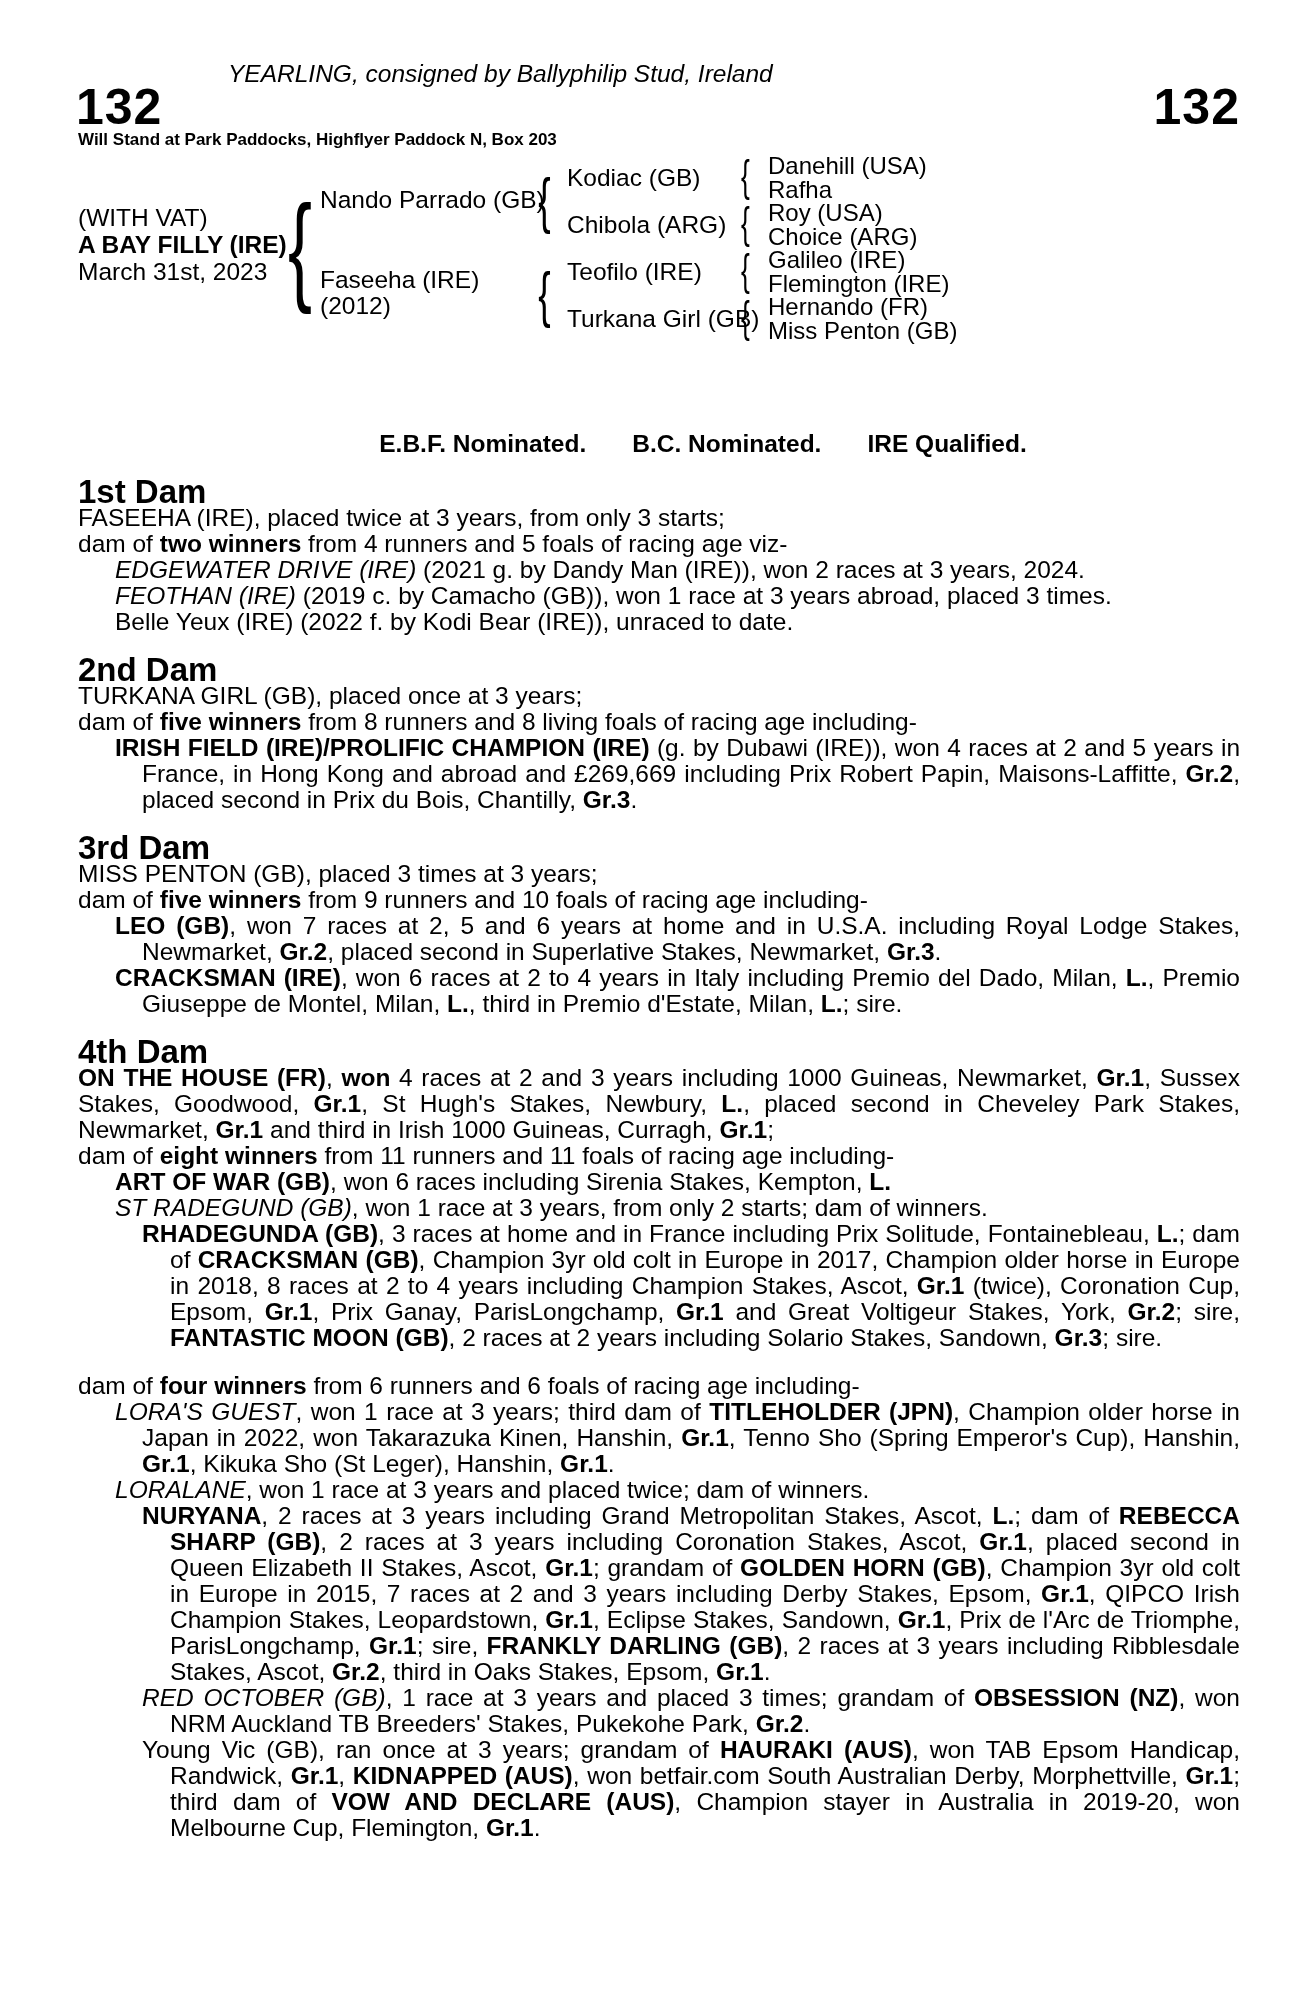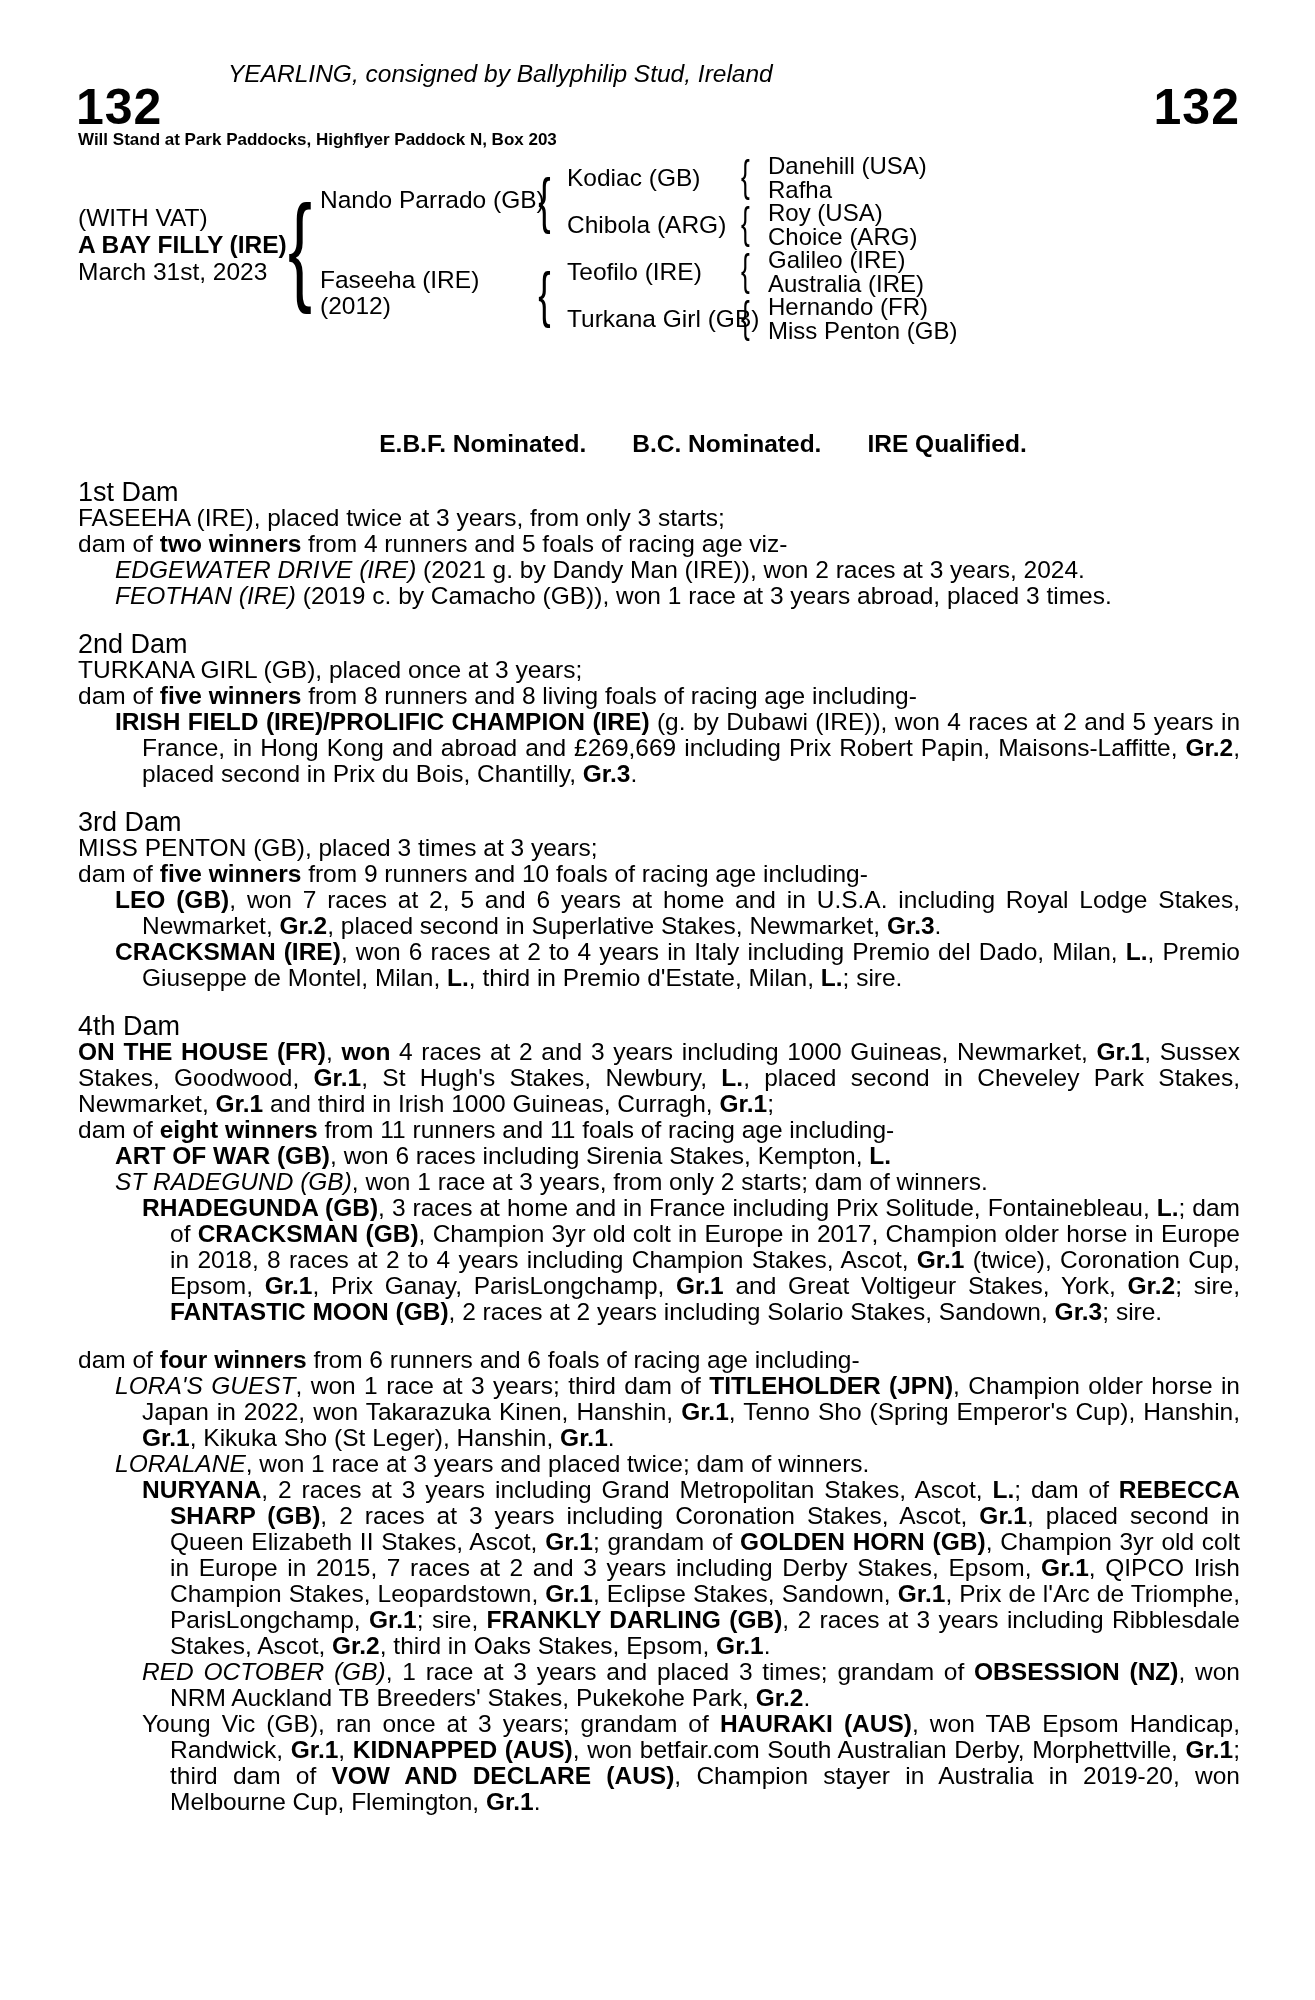--- a/index.html
+++ b/index.html
@@ -56,21 +56,21 @@
     position:absolute;top:430px;left:78px;width:1162px;box-sizing:border-box;
     padding-left:88px;display:flex;gap:46px;
     font-weight:bold;font-size:24.5px;white-space:nowrap;justify-content:center;
   }
   
   .sections{
     position:absolute;top:479px;left:78px;width:1162px;
     font-size:24.5px;line-height:26px;
   }
   .dam-section + .dam-section{margin-top:22px;}
-  .dam-heading{font-size:27px;font-weight:normal;margin:0;line-height:26px;}
+  .dam-heading{font-size:33px;font-weight:bold;margin:0;line-height:26px;}
   p.para{margin:0;text-align:justify;}
   .p1{padding-left:64px;text-indent:-27px;}
   .p2{padding-left:92px;text-indent:-28px;}
   .b{font-weight:bold;}
   .i{font-style:italic;}
 </style>
 </head>
 <body>
 
 <div class="page">
@@ -108,38 +108,39 @@
     <span class="brace b-sm s0"></span>
     <span class="brace b-sm s1"></span>
     <span class="brace b-sm s2"></span>
     <span class="brace b-sm s3"></span>
 
     <div class="ggp ggp0">Danehill (USA)</div>
     <div class="ggp ggp1">Rafha</div>
     <div class="ggp ggp2">Roy (USA)</div>
     <div class="ggp ggp3">Choice (ARG)</div>
     <div class="ggp ggp4">Galileo (IRE)</div>
-    <div class="ggp ggp5">Australia (IRE)</div>
+    <div class="ggp ggp5">Flemington (IRE)</div>
     <div class="ggp ggp6">Hernando (FR)</div>
     <div class="ggp ggp7">Miss Penton (GB)</div>
   </div>
 
   <div class="noms">
     <span>E.B.F. Nominated.</span>
     <span>B.C. Nominated.</span>
     <span>IRE Qualified.</span>
   </div>
 
   <div class="sections">
       <section class="dam-section">
         <h3 class="dam-heading">1st Dam</h3>
         <p class="para p0"><span>FASEEHA (IRE), placed twice at 3 years, from only 3 starts;</span></p>
         <p class="para p0"><span>dam of </span><span class="b">two winners</span><span> from 4 runners and 5 foals of racing age viz-</span></p>
         <p class="para p1"><span class="i">EDGEWATER DRIVE (IRE)</span><span> (2021 g. by Dandy Man (IRE)), won 2 races at 3 years, 2024.</span></p>
         <p class="para p1"><span class="i">FEOTHAN (IRE)</span><span> (2019 c. by Camacho (GB)), won 1 race at 3 years abroad, placed 3 times.</span></p>
+        <p class="para p1"><span>Belle Yeux (IRE) (2022 f. by Kodi Bear (IRE)), unraced to date.</span></p>
       </section>
       <section class="dam-section">
         <h3 class="dam-heading">2nd Dam</h3>
         <p class="para p0"><span>TURKANA GIRL (GB), placed once at 3 years;</span></p>
         <p class="para p0"><span>dam of </span><span class="b">five winners</span><span> from 8 runners and 8 living foals of racing age including-</span></p>
         <p class="para p1"><span class="b">IRISH FIELD (IRE)/PROLIFIC CHAMPION (IRE)</span><span> (g. by Dubawi (IRE)), won 4 races at 2 and 5 years in France, in Hong Kong and abroad and £269,669 including Prix Robert Papin, Maisons-Laffitte, </span><span class="b">Gr.2</span><span>, placed second in Prix du Bois, Chantilly, </span><span class="b">Gr.3</span><span>.</span></p>
       </section>
       <section class="dam-section">
         <h3 class="dam-heading">3rd Dam</h3>
         <p class="para p0"><span>MISS PENTON (GB), placed 3 times at 3 years;</span></p>

